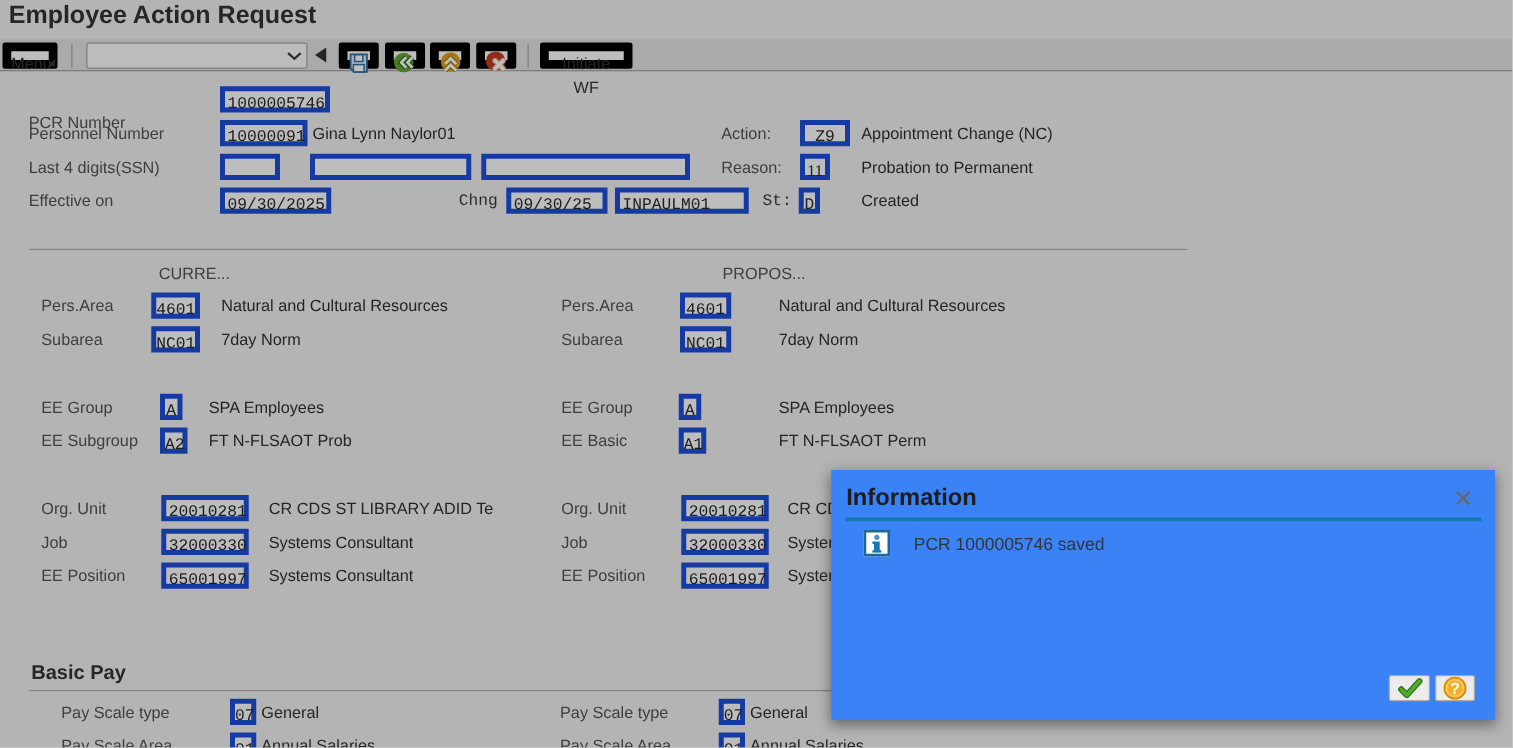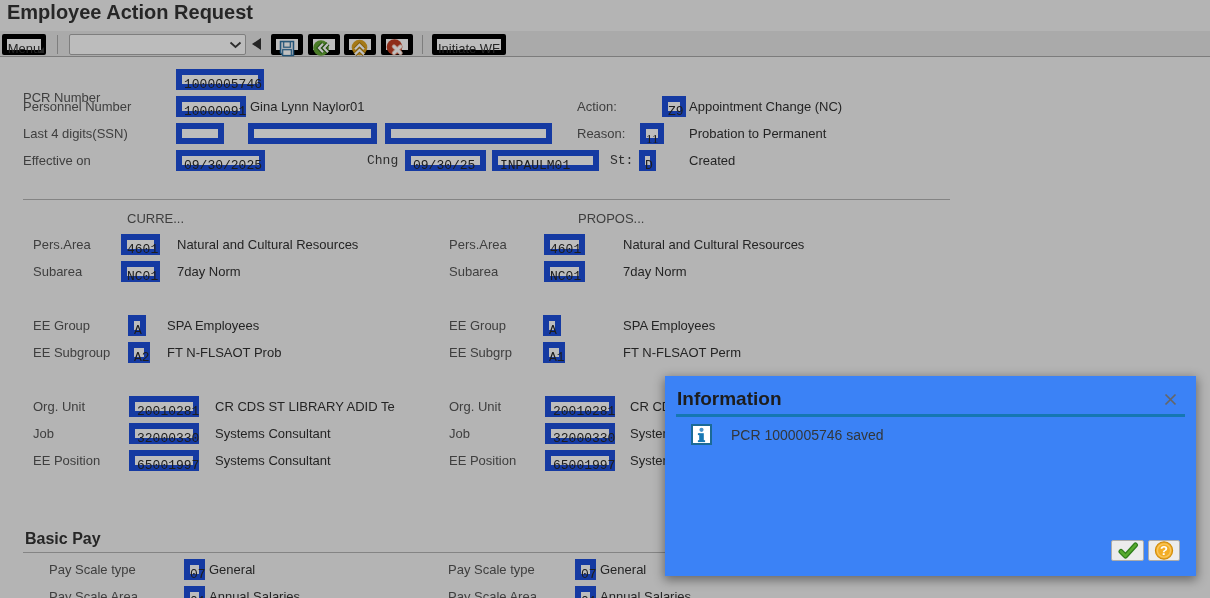--- a/index.html
+++ b/index.html
@@ -2,28 +2,28 @@
 <html><head>
 <meta charset="utf-8">
 <style>
   html,body{margin:0;padding:0;}
   body{width:1210px;height:598px;position:relative;overflow:hidden;
        background:#f0f0f0;font-family:"Liberation Sans",sans-serif;}
   .abs{position:absolute;}
   
   #title{left:7px;top:1px;font-size:20px;font-weight:bold;color:#333;}
   #tbar{left:0;top:31px;width:1210px;height:25px;background:#e3e3e3;border-bottom:1px solid #a6a6a6;}
-  .tbtn{position:absolute;top:34px;height:21px;background:#fcfcfc;border:5px solid #000000;
+  .tbtn{position:absolute;top:34px;height:21px;background:#fcfcfc;border:7px solid #000000;
         border-radius:2px;box-sizing:border-box;font-size:13px;color:#333;
         text-align:center;line-height:19px;}
   .tsep{position:absolute;top:35px;width:1px;height:19px;background:#a8a8a8;}
   
   .lbl{position:absolute;height:21px;line-height:21px;font-size:13px;color:#545454;white-space:pre;}
   .mono{font-family:"Liberation Mono",monospace;}
-  .fld{position:absolute;height:21px;box-sizing:border-box;border:6px solid #1d4ed8;
+  .fld{position:absolute;height:21px;box-sizing:border-box;border:4px solid #1d4ed8;
        background:#fdfdfd;font-family:"Liberation Mono",monospace;font-size:13px;
        color:#282828;line-height:19px;padding:0 2px;white-space:pre;}
   .ctr{text-align:center;padding:0;}
   .rt{text-align:right;padding-right:1px;}
   .desc{position:absolute;height:21px;line-height:21px;font-size:13px;color:#303030;white-space:pre;}
   .hrule{position:absolute;left:23px;width:927px;height:1px;background:#b0b0b0;}
   
   #dim{position:absolute;left:0;top:0;width:1210px;height:598px;background:rgba(0,0,0,0.25);z-index:10;}
   
   #popup{position:absolute;left:665px;top:376px;width:531px;height:200px;background:#3b82f6;
@@ -93,21 +93,21 @@
 
 <div class="lbl" style="left:23px;top:150px;text-align:right;">Effective on</div>
 <div class="fld" style="left:176px;top:150px;width:89px;">09/30/2025</div>
 <div class="lbl mono" style="left:367px;top:150px;color:#3c3c3c;">Chng</div>
 <div class="fld" style="left:405px;top:150px;width:81px;">09/30/25</div>
 <div class="fld" style="left:492px;top:150px;width:107px;">INPAULM01</div>
 <div class="lbl mono" style="left:610px;top:150px;color:#3c3c3c;">St:</div>
 <div class="fld ctr" style="left:639px;top:150px;width:17px;">D</div>
 
 <div class="lbl" style="left:577px;top:96px;">Action:</div>
-<div class="fld ctr" style="left:662px;top:96px;width:24px;">Z9</div>
+<div class="fld ctr" style="left:640px;top:96px;width:40px;">Z9</div>
 <div class="desc" style="left:689px;top:96px;">Appointment Change (NC)</div>
 <div class="lbl" style="left:577px;top:123px;">Reason:</div>
 <div class="fld ctr" style="left:640px;top:123px;width:24px;font-family:Liberation Serif, serif;">11</div>
 <div class="desc" style="left:689px;top:123px;">Probation to Permanent</div>
 <div class="desc" style="left:689px;top:150px;">Created</div>
 
 <div class="hrule" style="top:199px;"></div>
 
 <div class="lbl" style="left:127px;top:208px;">CURRE...</div>
 <div class="lbl" style="left:578px;top:208px;">PROPOS...</div>
@@ -129,21 +129,21 @@
 <div class="lbl" style="left:33px;top:315px;">EE Group</div>
 <div class="fld ctr" style="left:128px;top:315px;width:18px;">A</div>
 <div class="desc" style="left:167px;top:315px;">SPA Employees</div>
 <div class="lbl" style="left:449px;top:315px;">EE Group</div>
 <div class="fld ctr" style="left:543px;top:315px;width:18px;">A</div>
 <div class="desc" style="left:623px;top:315px;">SPA Employees</div>
 
 <div class="lbl" style="left:33px;top:342px;">EE Subgroup</div>
 <div class="fld ctr" style="left:128px;top:342px;width:22px;">A2</div>
 <div class="desc" style="left:167px;top:342px;">FT N-FLSAOT Prob</div>
-<div class="lbl" style="left:449px;top:342px;">EE Subgrp</div>
+<div class="lbl" style="left:449px;top:342px;">EE Basic</div>
 <div class="fld ctr" style="left:543px;top:342px;width:22px;">A1</div>
 <div class="desc" style="left:623px;top:342px;">FT N-FLSAOT Perm</div>
 
 <div class="lbl" style="left:33px;top:396px;">Org. Unit</div>
 <div class="fld rt" style="left:129px;top:396px;width:70px;">20010281</div>
 <div class="desc" style="left:215px;top:396px;">CR CDS ST LIBRARY ADID Te</div>
 <div class="lbl" style="left:449px;top:396px;">Org. Unit</div>
 <div class="fld rt" style="left:545px;top:396px;width:70px;">20010281</div>
 <div class="desc" style="left:630px;top:396px;">CR CDS ST LIBRARY ADID Te</div>
 

